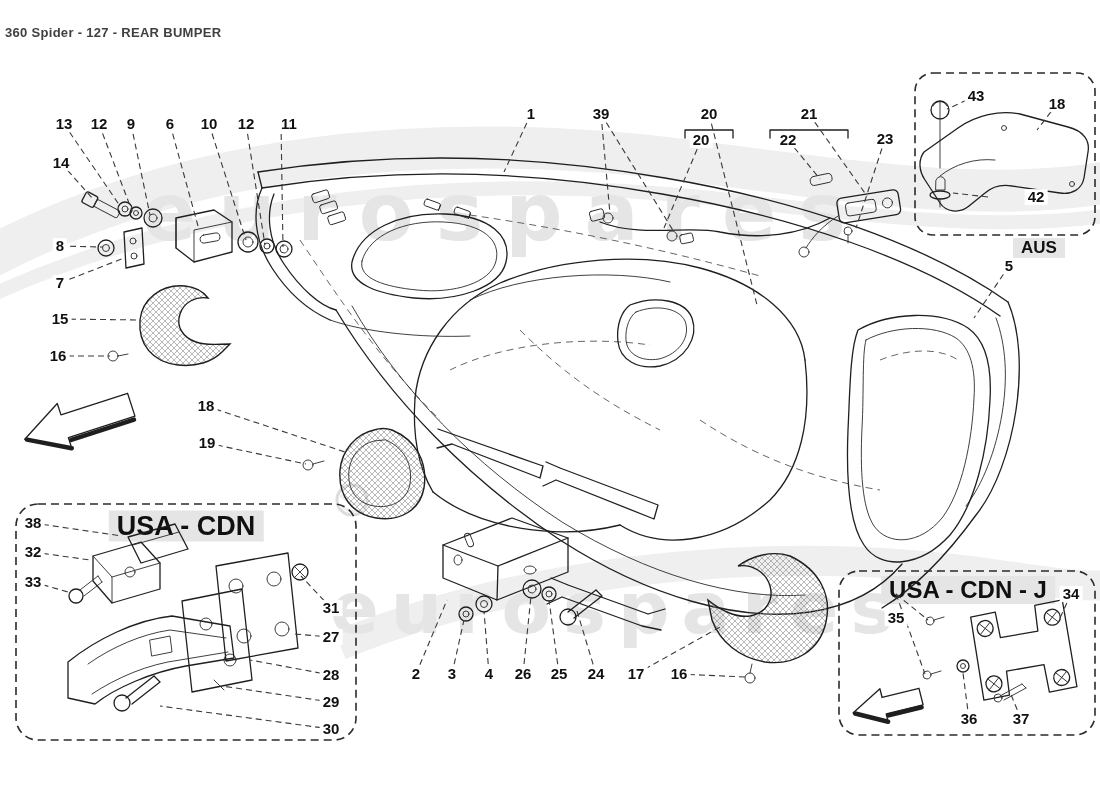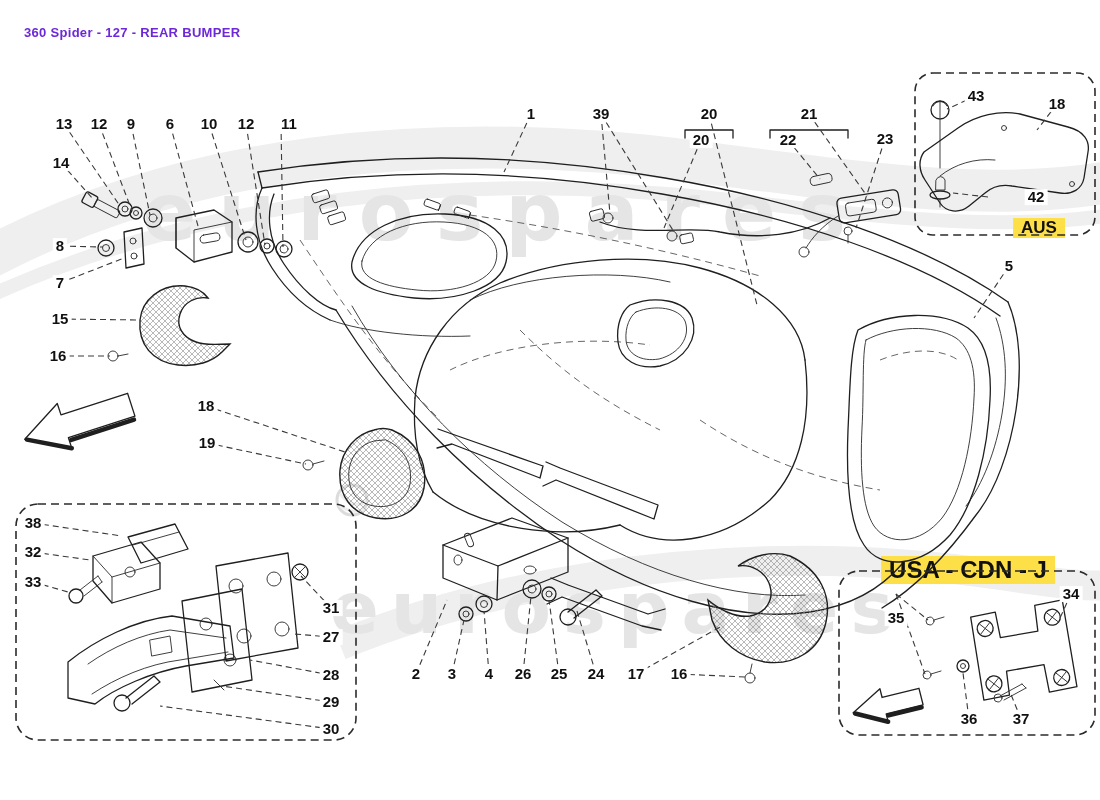--- a/index.html
+++ b/index.html
@@ -7,26 +7,26 @@
          font-family:"Liberation Sans",sans-serif;}
   
   #swoosh-layer{position:absolute;inset:0;z-index:0;}
   .wm{position:absolute;z-index:1;color:#e5e5e5;font-weight:bold;white-space:nowrap;
       font-family:"DejaVu Sans","Liberation Sans",sans-serif;}
   #wm1{left:142px;top:166px;font-size:80px;letter-spacing:22px;}
   #wm2{left:330px;top:566px;font-size:72px;letter-spacing:12px;}
   #art{position:absolute;left:0;top:0;z-index:2;}
   #label-layer{position:absolute;inset:0;z-index:3;pointer-events:none;}
   
-  #page-title{position:absolute;left:24px;top:25px;z-index:3;font-size:13px;font-weight:bold;
-              color:#6d28d9;letter-spacing:.3px;}
+  #page-title{position:absolute;left:5px;top:25px;z-index:3;font-size:13px;font-weight:bold;
+              color:#404040;letter-spacing:.3px;}
   .callout{position:absolute;transform:translate(-50%,-50%);font-size:15px;font-weight:bold;
            color:#101010;background:#fff;padding:0 3px;line-height:1.05;}
   .sec-title{position:absolute;transform:translate(-50%,-50%);font-weight:bold;color:#101010;
-             background:#fde047;padding:0 8px;white-space:nowrap;}
+             background:#e5e5e5;padding:0 8px;white-space:nowrap;margin-top:20px;}
   #sec-usa-cdn{left:186px;top:506px;font-size:27px;}
   #sec-usa-cdn-j{left:968px;top:570px;font-size:24px;}
   #sec-aus{left:1039px;top:228px;font-size:17px;}
   
   .ln{stroke:#1f1f1f;stroke-width:1.3;fill:none;stroke-linecap:round;stroke-linejoin:round;}
   .ln-thin{stroke:#2a2a2a;stroke-width:.9;fill:none;stroke-linecap:round;}
   .dashed{stroke:#555;stroke-width:.9;fill:none;stroke-dasharray:7 5;}
   .hatched{stroke:#1f1f1f;stroke-width:1.4;fill:url(#ht);}
   .box{stroke:#2b2b2b;stroke-width:1.6;fill:none;stroke-dasharray:8 5;}
   #leaders line{stroke:#3a3a3a;stroke-width:1.1;stroke-dasharray:6 4;}
@@ -340,20 +340,21 @@
         <line x1="331" y1="729" x2="160" y2="706"></line>
         <line x1="896" y1="594" x2="928" y2="620"></line>
         <line x1="896" y1="594" x2="925" y2="674"></line>
         <line x1="1071" y1="594" x2="1060" y2="618"></line>
         <line x1="969" y1="719" x2="963" y2="673"></line>
         <line x1="1021" y1="719" x2="1010" y2="692"></line>
       </g>
   </svg>
 
   <div class="sec-title" id="sec-aus">AUS</div>
+  <div class="sec-title" id="sec-usa-cdn">USA - CDN</div>
   <div class="sec-title" id="sec-usa-cdn-j">USA - CDN - J</div>
 
   <div id="label-layer">
       <div class="callout" style="left: 64px; top: 124px;">13</div>
       <div class="callout" style="left: 99px; top: 124px;">12</div>
       <div class="callout" style="left: 131px; top: 124px;">9</div>
       <div class="callout" style="left: 170px; top: 124px;">6</div>
       <div class="callout" style="left: 209px; top: 124px;">10</div>
       <div class="callout" style="left: 246px; top: 124px;">12</div>
       <div class="callout" style="left: 281px; top: 124px; margin-left: 8px;">11</div>

